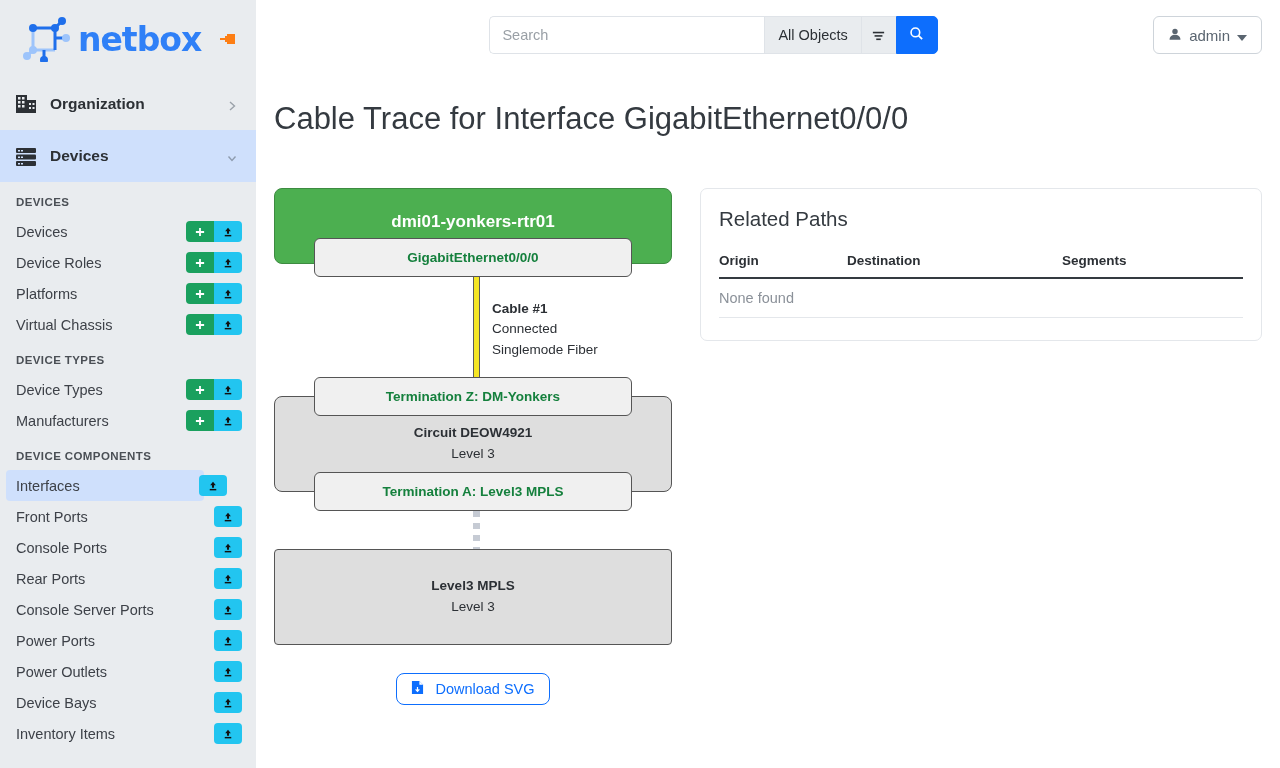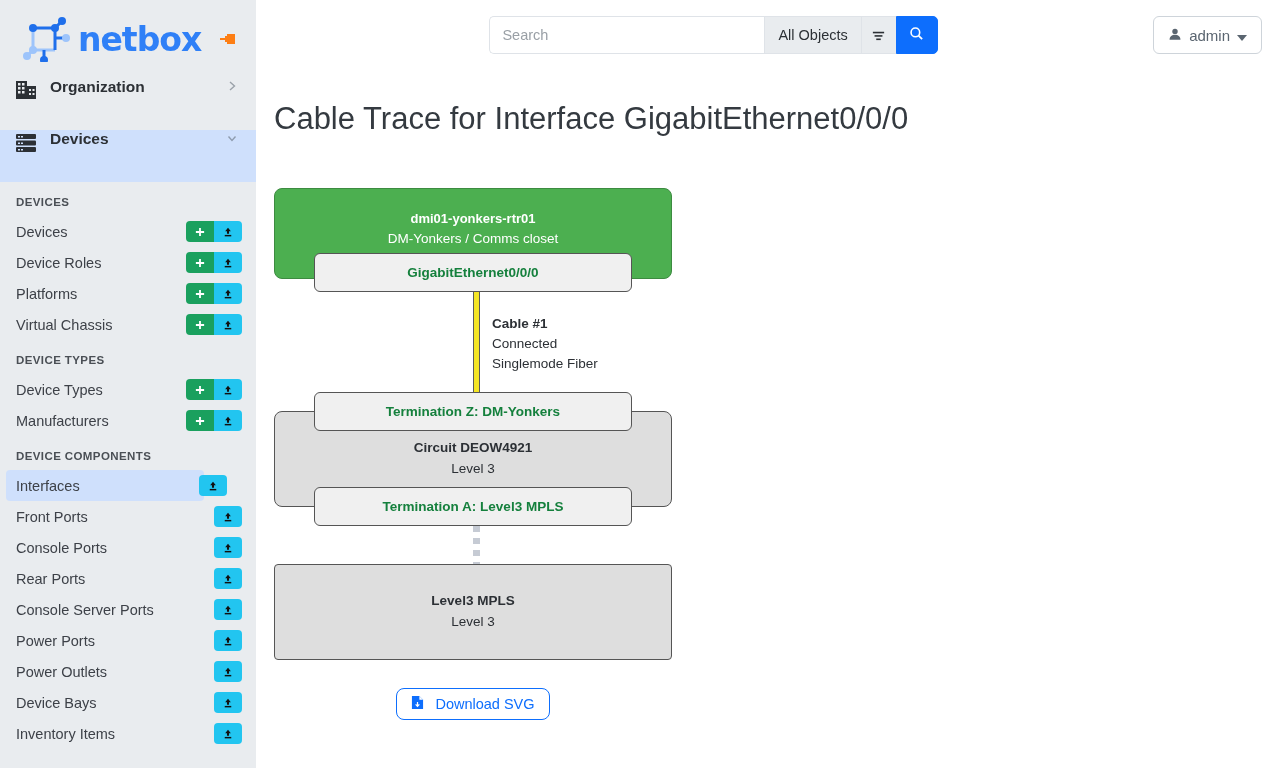--- a/index.html
+++ b/index.html
@@ -30,21 +30,21 @@
   .brand-logo { width: 48px; height: 46px; flex: 0 0 auto; }
   .brand-word {
     font-size: 33px; font-weight: 700; color: #2f80f7;
     letter-spacing: -1px; margin-left: 8px; line-height: 1;
     font-family: "DejaVu Sans", sans-serif;
   }
   .brand-spacer { flex: 1 1 auto; }
   .pin-icon { width: 18px; height: 16px; flex: 0 0 auto; }
 
   .nav-group {
-    display: flex; align-items: flex-start;
+    display: flex; align-items: center;
     height: 52px; padding: 0 18px 0 14px;
     cursor: pointer;
   }
   .nav-group.active { background: #cfe0fc; }
   .nav-group .ng-icon { width: 24px; height: 24px; flex: 0 0 auto; }
   .nav-group .ng-label {
     font-size: 15.5px; font-weight: 700; color: #2c3035;
     margin-left: 12px; flex: 1 1 auto;
   }
   .nav-group .ng-chev { width: 12px; height: 12px; opacity: .55; }
@@ -127,21 +127,21 @@
   .content { display: flex; padding: 28px 18px 0 18px; }
   .trace-col { width: 400px; flex: 0 0 auto; }
   .paths-col { flex: 1 1 auto; padding-left: 26px; }
 
   
   .trace { position: relative; width: 398px; }
   .node-device {
     background: #4caf50; border: 1px solid #3d8b41; border-radius: 8px;
     padding: 20px 10px 28px 10px; text-align: center; color: #fff;
   }
-  .node-device .n1 { font-size: 13px; font-weight: 700; line-height: 1.55; }
+  .node-device .n1 { font-size: 17px; font-weight: 700; line-height: 1.55; }
   .node-device .n2, .node-device .n3 { font-size: 13.5px; font-weight: 400; line-height: 1.55; }
 
   .node-term {
     background: #f0f0f0; border: 1px solid #555; border-radius: 6px;
     height: 39px; width: 318px; margin: -26px auto 0 auto;
     display: flex; align-items: center; justify-content: center;
     font-size: 13.5px; font-weight: 700; color: #15803d;
     position: relative; z-index: 3;
   }
 
@@ -570,21 +570,20 @@
 
     <h1 class="page-title">Cable Trace for Interface GigabitEthernet0/0/0</h1>
 
     <div class="content">
 
       <div class="trace-col">
         <div class="trace">
 
           <div class="node-device">
             <div class="n1">dmi01-yonkers-rtr01</div>
-            <div class="n3">DM-Yonkers / Comms closet</div>
           </div>
 
           <div class="node-term">
             <span>GigabitEthernet0/0/0</span>
           </div>
 
           <div class="cable-seg">
             <div class="cable-line"></div>
             <div class="cable-label">
               <div class="c1">Cable #1</div>
@@ -624,16 +623,35 @@
                   <path d="M7 7.5 v4.2 M5 10 l2 2.2 l2 -2.2" stroke="#ffffff" stroke-width="1.3" fill="none"></path>
                 </svg>
               </span>
               <span>Download SVG</span>
             </button>
           </div>
 
         </div>
       </div>
 
+      <div class="paths-col">
+        <div class="card">
+          <div class="card-title">Related Paths</div>
+          <table class="paths">
+            <thead>
+              <tr>
+                <th class="c-org">Origin</th>
+                <th class="c-dst">Destination</th>
+                <th class="c-seg">Segments</th>
+              </tr>
+            </thead>
+            <tbody>
+              <tr>
+                <td colspan="3">None found</td>
+              </tr>
+            </tbody>
+          </table>
+        </div>
+      </div>
 
     </div>
   </main>
 </div>
 
 </body></html>

